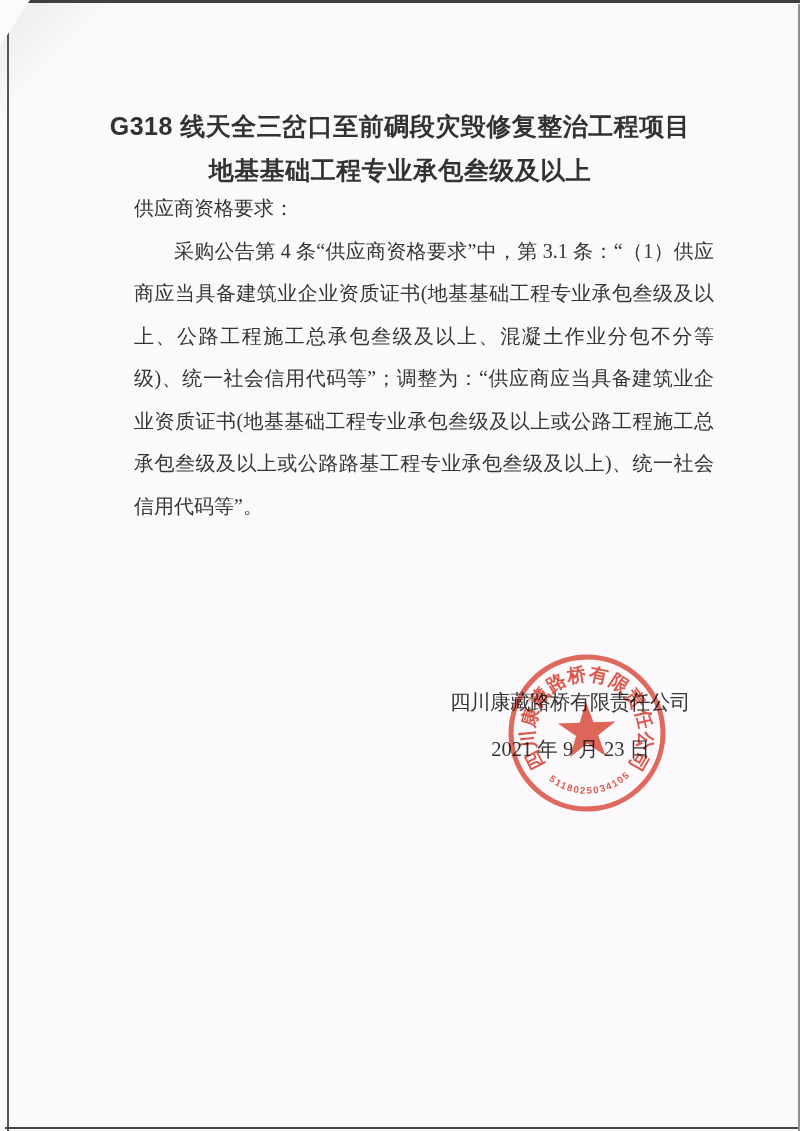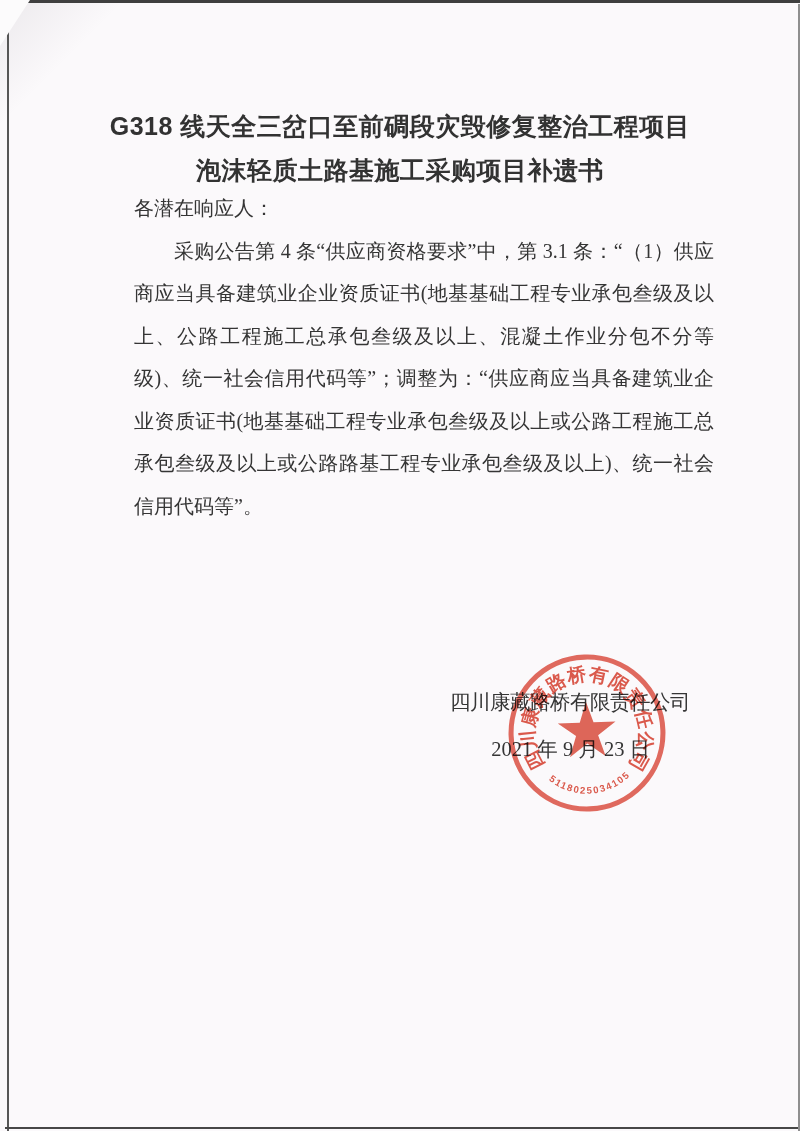--- a/index.html
+++ b/index.html
@@ -75,25 +75,25 @@
 
   <div class="corner-shade"></div>
   <div class="edge edge-top"></div>
   <div class="edge edge-left"></div>
   <div class="edge edge-bottom"></div>
   <div class="edge edge-right"></div>
   <div class="corner-fold"></div>
 
   <div class="title-block">
     <div>G318 线天全三岔口至前碉段灾毁修复整治工程项目</div>
-    <div>泡沫轻质土路基施工采购项目补遗书</div>
+    <div>地基基础工程专业承包叁级及以上</div>
   </div>
 
   <div class="body-block">
-    <p class="salutation">各潜在响应人：</p>
+    <p class="salutation">供应商资格要求：</p>
     <p>采购公告第 4 条“供应商资格要求”中，第 3.1 条：“（1）供应商应当具备建筑业企业资质证书(地基基础工程专业承包叁级及以上、公路工程施工总承包叁级及以上、混凝土作业分包不分等级)、统一社会信用代码等”；调整为：“供应商应当具备建筑业企业资质证书(地基基础工程专业承包叁级及以上或公路工程施工总承包叁级及以上或公路路基工程专业承包叁级及以上)、统一社会信用代码等”。</p>
   </div>
 
   <div class="signature-block">
     <div class="signature-company">四川康藏路桥有限责任公司</div>
     <div class="signature-date">2021 年 9 月 23 日</div>
   </div>
 
   <div class="seal">
     <svg viewBox="0 0 160 160" xmlns="http://www.w3.org/2000/svg">

